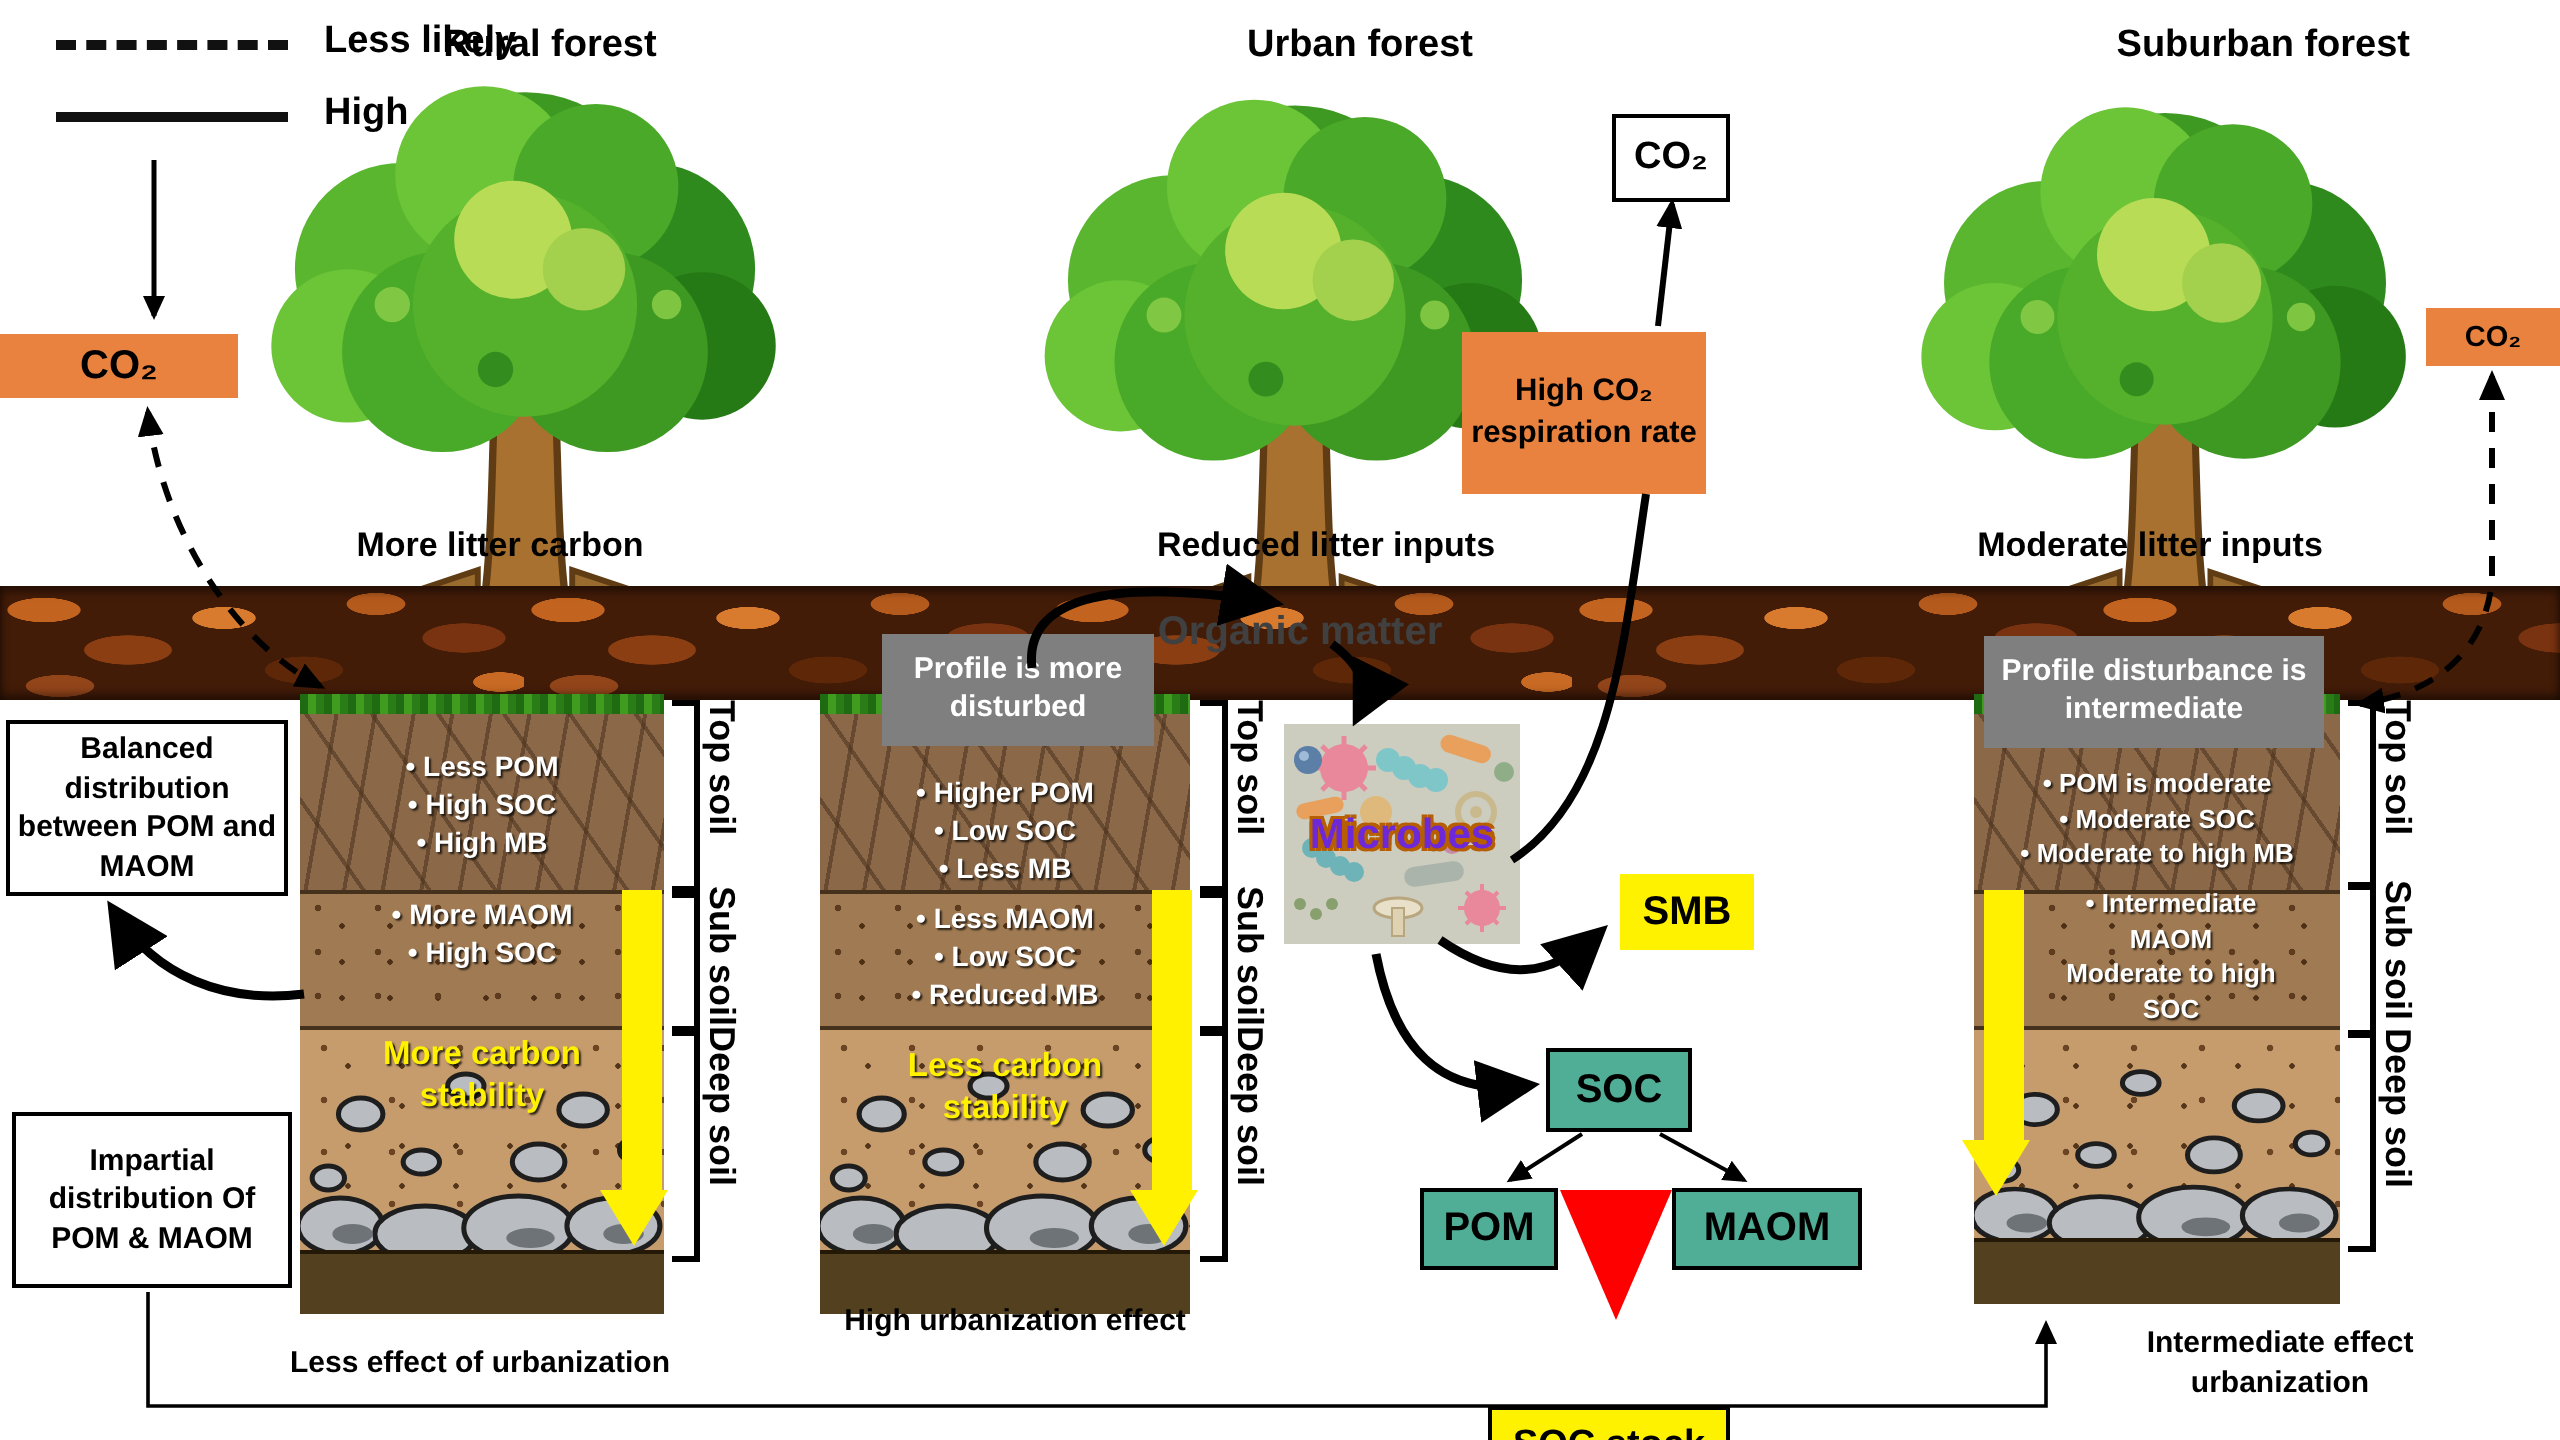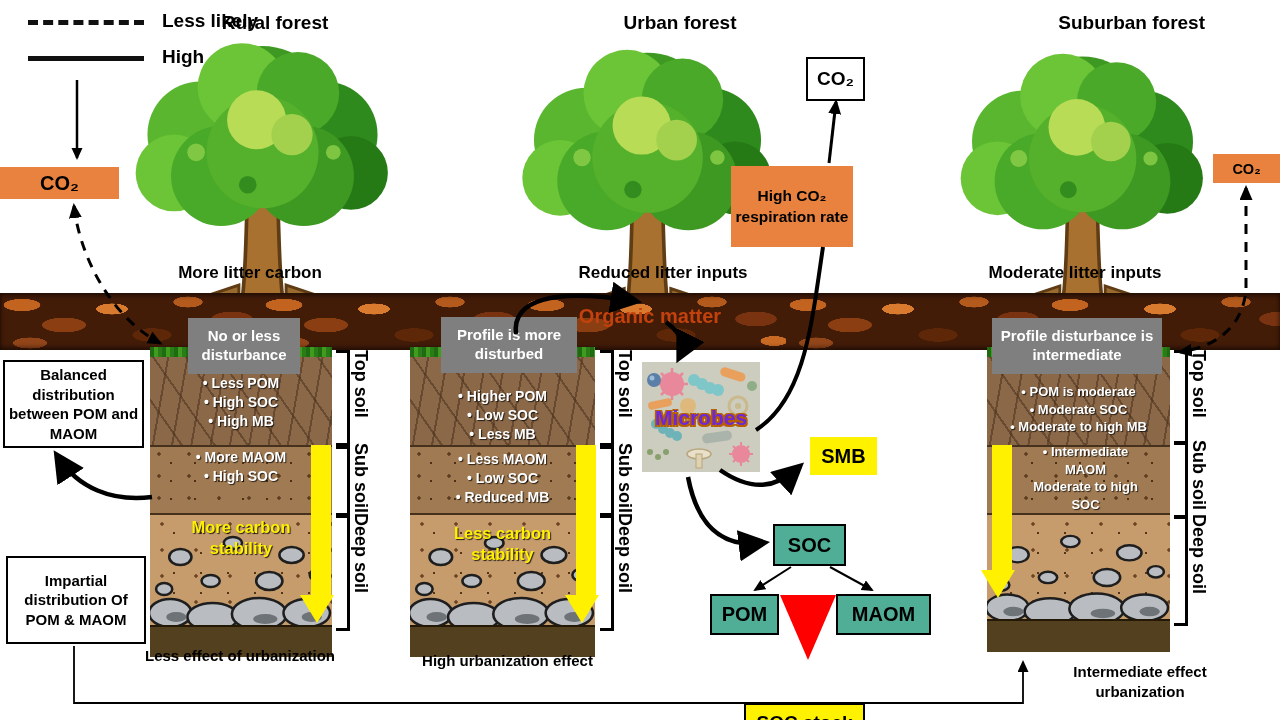--- a/index.html
+++ b/index.html
@@ -39,21 +39,21 @@
       radial-gradient(36px 12px at 64px 32px,#8a3e12 60%,transparent 62%),
       radial-gradient(26px 9px at 112px 16px,#d97b2e 60%,transparent 62%),
       radial-gradient(32px 11px at 152px 42px,#5d2708 60%,transparent 62%),
       radial-gradient(24px 9px at 188px 9px,#b55a1d 60%,transparent 62%),
       radial-gradient(34px 12px at 232px 26px,#7a3310 60%,transparent 62%),
       radial-gradient(22px 8px at 250px 48px,#c96a24 60%,transparent 62%),
       radial-gradient(28px 9px at 30px 50px,#93451a 60%,transparent 62%),
       #431c08;
     background-size:262px 57px;
     box-shadow:inset 0 3px 4px rgba(0,0,0,.45), inset 0 -3px 4px rgba(0,0,0,.45);}
-  #om-label{left:560px;top:305px;width:180px;text-align:center;font-size:20px;font-weight:bold;z-index:11;color:#c2410c;}
+  #om-label{left:560px;top:305px;width:180px;text-align:center;font-size:20px;font-weight:bold;z-index:11;color:#404040;}
 
   
   .soilcol{z-index:6;}
   .layer{position:absolute;left:0;width:100%;}
   .grass{top:0;height:12px;background:repeating-linear-gradient(90deg,#1e6b12 0 4px,#3f9c1f 4px 8px,#2a7d16 8px 12px);}
   .ltop{top:10px;height:88px;background-color:#8a6848;
     background-image:repeating-linear-gradient(100deg,transparent 0 17px,rgba(73,48,28,.55) 17px 19px),
                      repeating-linear-gradient(55deg,transparent 0 25px,rgba(60,38,20,.45) 25px 27px);}
   .lsub{top:98px;height:68px;background-color:#a07a52;border-top:2px solid #46311c;
     background-image:radial-gradient(3px 3px at 9px 7px,#5d3b1e 50%,transparent 60%),
@@ -109,21 +109,21 @@
   #br-u1{left:600px;top:350px;height:90px;} #vl-u1{left:614px;top:350px;height:96px;}
   #br-u2{left:600px;top:446px;height:64px;} #vl-u2{left:614px;top:443px;height:70px;}
   #br-u3{left:600px;top:515px;height:110px;} #vl-u3{left:614px;top:513px;height:114px;}
   
   #br-s1{left:1174px;top:350px;height:88px;} #vl-s1{left:1188px;top:350px;height:94px;}
   #br-s2{left:1174px;top:442px;height:70px;} #vl-s2{left:1188px;top:440px;height:74px;}
   #br-s3{left:1174px;top:516px;height:104px;} #vl-s3{left:1188px;top:514px;height:110px;}
 
   
   .caption{font-size:15px;font-weight:bold;text-align:center;z-index:10;line-height:1.3;}
-  #cap-rural{left:120px;top:646px;width:240px;}
+  #cap-rural{left:120px;top:672px;width:240px;}
   #cap-urban{left:390px;top:651px;width:235px;}
   #cap-suburban{left:1040px;top:662px;width:200px;}
 
   
   .whitebox{background:#fff;border:2px solid #000;font-weight:bold;font-size:15px;text-align:center;
             display:flex;align-items:center;justify-content:center;line-height:1.3;z-index:15;padding:3px;box-sizing:border-box;}
   #box-balanced{left:3px;top:360px;width:141px;height:88px;}
   #box-impartial{left:6px;top:556px;width:140px;height:88px;}
 
   
@@ -292,21 +292,20 @@
       <div class="bli">POM is moderate</div>
       <div class="bli">Moderate SOC</div>
       <div class="bli">Moderate to high MB</div>
     </div>
     <div class="bullets" style="top:96px;padding-left:14px;box-sizing:border-box;width:100%">
       <div class="bli" style="width:130px;margin:0 auto">Intermediate MAOM</div>
       <div class="bli no-dot" style="width:130px;margin:0 auto">Moderate to high SOC</div>
     </div>
   </div>
 
-  <div class="abs greybox" id="grey-rural">No or less disturbance</div>
   <div class="abs greybox" id="grey-urban">Profile is more disturbed</div>
   <div class="abs greybox" id="grey-suburban">Profile disturbance is intermediate</div>
 
   <div class="abs yarrow" id="ya-rural">
       <div class="shaft"></div>
       <div class="head"></div>
     </div>
   <div class="abs yarrow" id="ya-urban">
       <div class="shaft"></div>
       <div class="head"></div>

